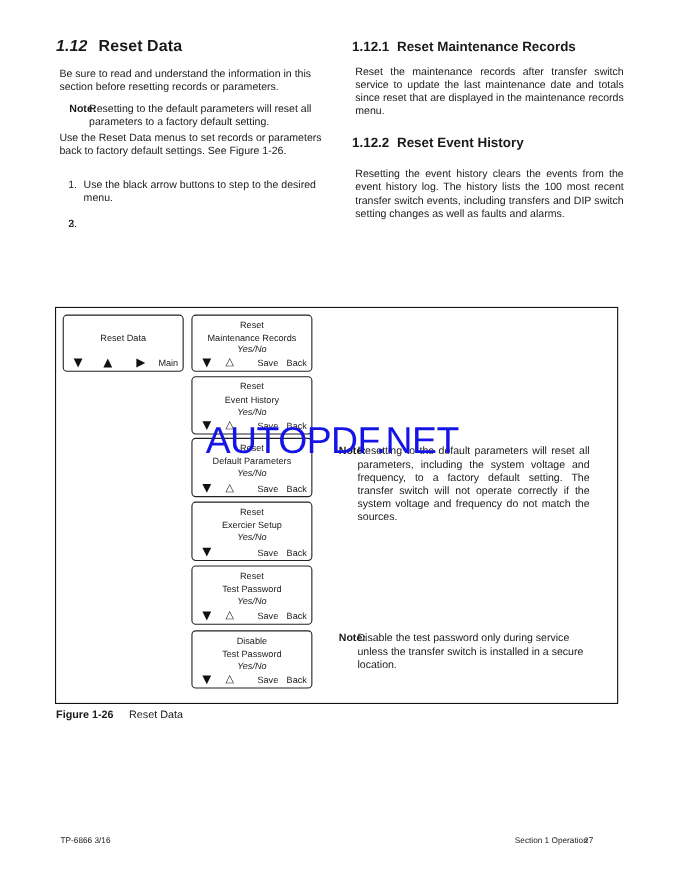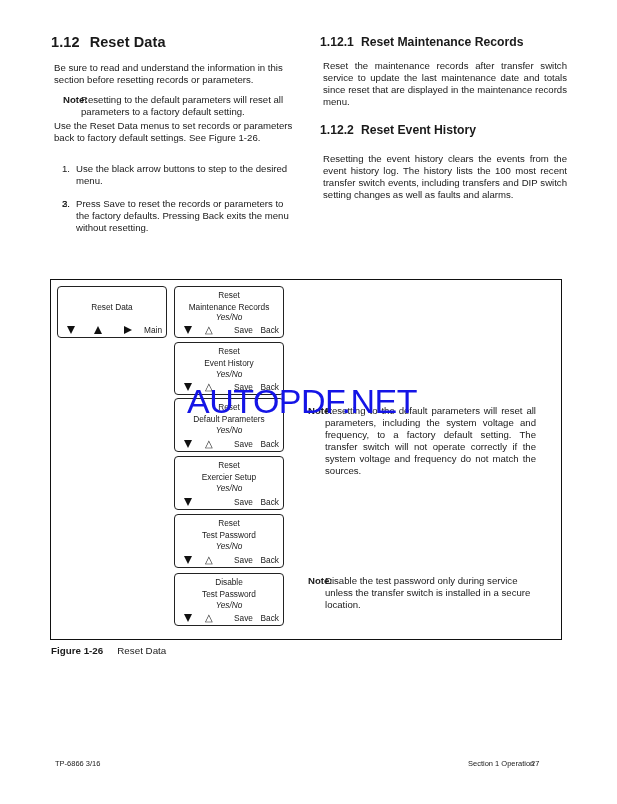--- a/index.html
+++ b/index.html
@@ -1,19 +1,19 @@
 <!DOCTYPE html>
 <html><head>
   <meta charset="utf-8">
   <style>
     html, body { margin: 0; padding: 0; background: #ffffff; }
     body { width: 617px; height: 804px; position: relative; overflow: hidden;
       font-family: "Liberation Sans", sans-serif; color: #1a1a1a; }
     h2.sec { position: absolute; margin: 0; font-size: 14.5px; font-weight: bold; letter-spacing: 0.1px; }
-    h2.sec .num { display: inline-block; margin-right: 10px; }
+    h2.sec .num { display: inline-block; margin-right: 10px; font-style: italic; }
     h3.sub { position: absolute; margin: 0; font-size: 12.2px; font-weight: bold; }
     h3.sub .num { display: inline-block; margin-right: 7px; }
     p.body { position: absolute; margin: 3px; font-size: 9.6px; line-height: 12px; }
     p.just { text-align: justify; }
     .note { position: absolute; font-size: 9.6px; line-height: 12px; }
     .note .lbl { font-weight: bold; position: absolute; left: 12px; top: 0; }
     .note .txt { display: block; }
     ol.steps { position: absolute; margin: 0; padding: 0; list-style: none; font-size: 9.6px; line-height: 12px; }
     ol.steps li { position: relative; padding-left: 14px; margin-bottom: 11px; }
     ol.steps li .n { position: absolute; left: 0; top: 0; }
@@ -45,21 +45,21 @@
 <div class="note" style="left:51px; top:94px; width:246px;">
   <span class="lbl">Note:</span>
   <span class="txt" style="padding-left:30px;">Resetting to the default parameters will reset all parameters to a factory default setting.</span>
 </div>
 
 <p class="body" style="left:51px; top:117px; width:246px;">Use the Reset Data menus to set records or parameters back to factory default settings.  See Figure 1-26.</p>
 
 <ol class="steps" style="left:62px; top:163px; width:235px;">
   <li><span class="n">1.</span><span>Use the black arrow buttons to step to the desired menu.</span></li>
   <li><span class="n">2.</span></li>
-  <li><span class="n">3.</span><span>Press Save to reset the records or parameters to the factory defaults.  Pressing Back exits the menu without resetting.</span></li>
+  <li><span class="n">3.</span></li>
 </ol>
 
 <h3 class="sub" style="left:320px; top:35px;">
   <span class="num">1.12.1</span><span>Reset Maintenance Records</span>
 </h3>
 <p class="body just" style="left:320px; top:57px; width:244px;">Reset the maintenance records after transfer switch service to update the last maintenance date and totals since reset that are displayed in the maintenance records menu.</p>
 
 <h3 class="sub" style="left:320px; top:123px;">
   <span class="num">1.12.2</span><span>Reset Event History</span>
 </h3>

